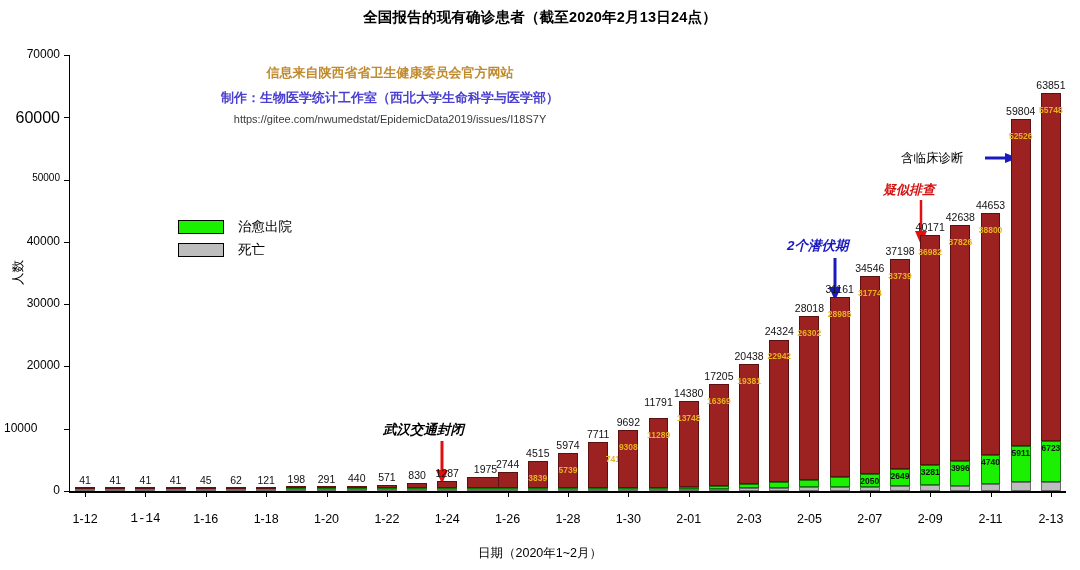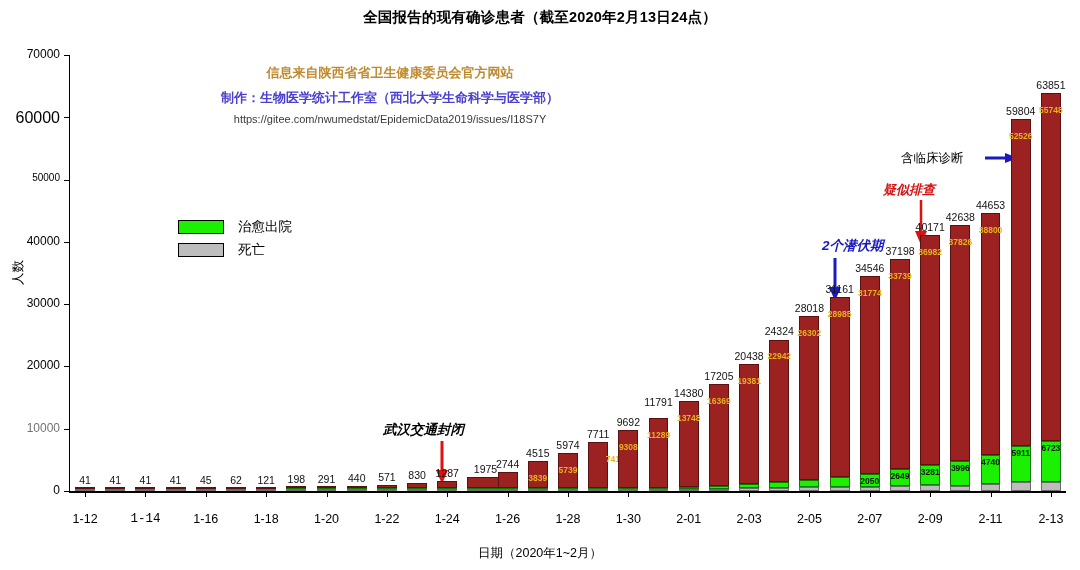--- a/index.html
+++ b/index.html
@@ -36,21 +36,21 @@
   .lgrow{display:flex;align-items:center;height:23px;}
   .lgsw{width:46px;height:14px;margin-right:14px;box-sizing:border-box;}
   .lgsw.g{background:#1bf000;border:1.5px solid #000;}
   .lgsw.r{background:#9c2222;border:1.5px solid #000;}
   .lgsw.d{background:#bdbdbd;border:1.5px solid #000;}
   .lgtx{font-size:13.5px;color:#000;}
   
   .anno{position:absolute;white-space:nowrap;}
   #an1{left:383px;top:421px;font-size:13.5px;font-weight:bold;font-style:italic;color:#000;}
   #an1arrow{left:435px;top:441px;}
-  #an2{left:822px;top:237px;font-size:13.5px;font-weight:bold;font-style:italic;color:#1a1ac0;}
+  #an2{left:787px;top:237px;font-size:13.5px;font-weight:bold;font-style:italic;color:#1a1ac0;}
   #an2arrow{left:828px;top:258px;}
   #an3{left:883px;top:181px;font-size:13px;font-weight:bold;font-style:italic;color:#d41414;}
   #an3arrow{left:914px;top:200px;}
   #an4{left:901px;top:150px;font-size:12.5px;color:#000;}
   #an4arrow{left:985px;top:152px;}
 </style>
 </head>
 <body>
 
 <div id="root">
@@ -100,21 +100,21 @@
 
   <div class="anno" id="an4">含临床诊断</div>
   <svg class="abs" id="an4arrow" width="34" height="12">
     <line x1="0" y1="6" x2="24" y2="6" stroke="#1a1ac0" stroke-width="3"></line>
     <polygon points="33,6 20,1 20,11" fill="#1a1ac0"></polygon>
   </svg>
 
 <div class="abs" style="left: 64px; top: 491px; width: 6px; height: 1px; background: rgb(0, 0, 0);"></div>
     <div class="abs" style="left: 4px; top: 483px; width: 56px; text-align: right; font-size: 12px; color: rgb(0, 0, 0);">0</div>
     <div class="abs" style="left: 64px; top: 428.714px; width: 6px; height: 1px; background: rgb(0, 0, 0);"></div>
-    <div class="abs" style="left: 4px; top: 420.714px; width: 56px; text-align: right; font-size: 12px; color: #737373;">10000</div>
+    <div class="abs" style="left: 4px; top: 420.714px; width: 56px; font-size: 12px; color: #000000;">10000</div>
     <div class="abs" style="left: 64px; top: 366.429px; width: 6px; height: 1px; background: rgb(0, 0, 0);"></div>
     <div class="abs" style="left: 4px; top: 358.429px; width: 56px; text-align: right; font-size: 12px; color: rgb(0, 0, 0);">20000</div>
     <div class="abs" style="left: 64px; top: 304.143px; width: 6px; height: 1px; background: rgb(0, 0, 0);"></div>
     <div class="abs" style="left: 4px; top: 296.143px; width: 56px; text-align: right; font-size: 12px; color: rgb(0, 0, 0);">30000</div>
     <div class="abs" style="left: 64px; top: 241.857px; width: 6px; height: 1px; background: rgb(0, 0, 0);"></div>
     <div class="abs" style="left: 4px; top: 233.857px; width: 56px; text-align: right; font-size: 12px; color: rgb(0, 0, 0);">40000</div>
     <div class="abs" style="left: 64px; top: 179.571px; width: 6px; height: 1px; background: rgb(0, 0, 0);"></div>
     <div class="abs" style="left: 4px; top: 171.571px; width: 56px; text-align: right; font-size: 10px; color: rgb(0, 0, 0);">50000</div>
     <div class="abs" style="left: 64px; top: 117.286px; width: 6px; height: 1px; background: rgb(0, 0, 0);"></div>
     <div class="abs" style="left: 4px; top: 109.286px; width: 56px; text-align: right; font-size: 16px; color: rgb(0, 0, 0);">60000</div>

